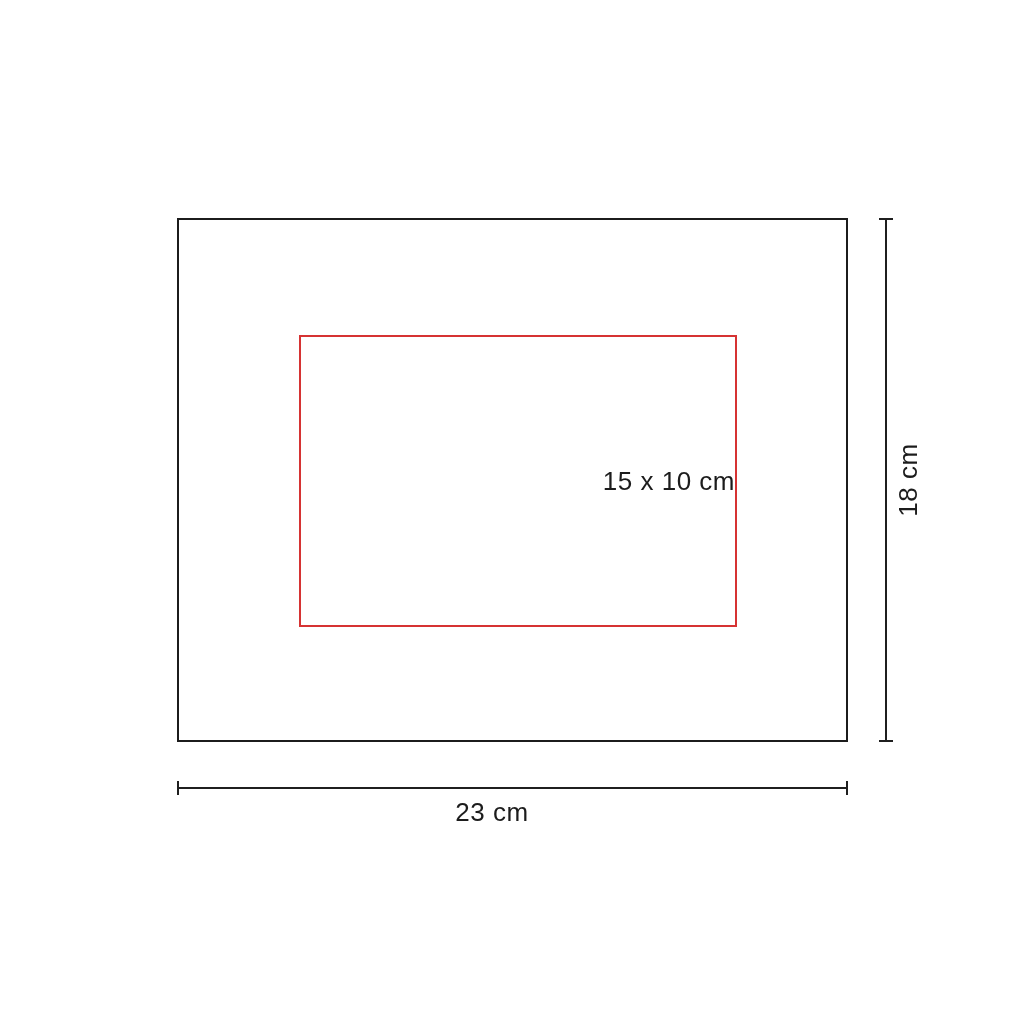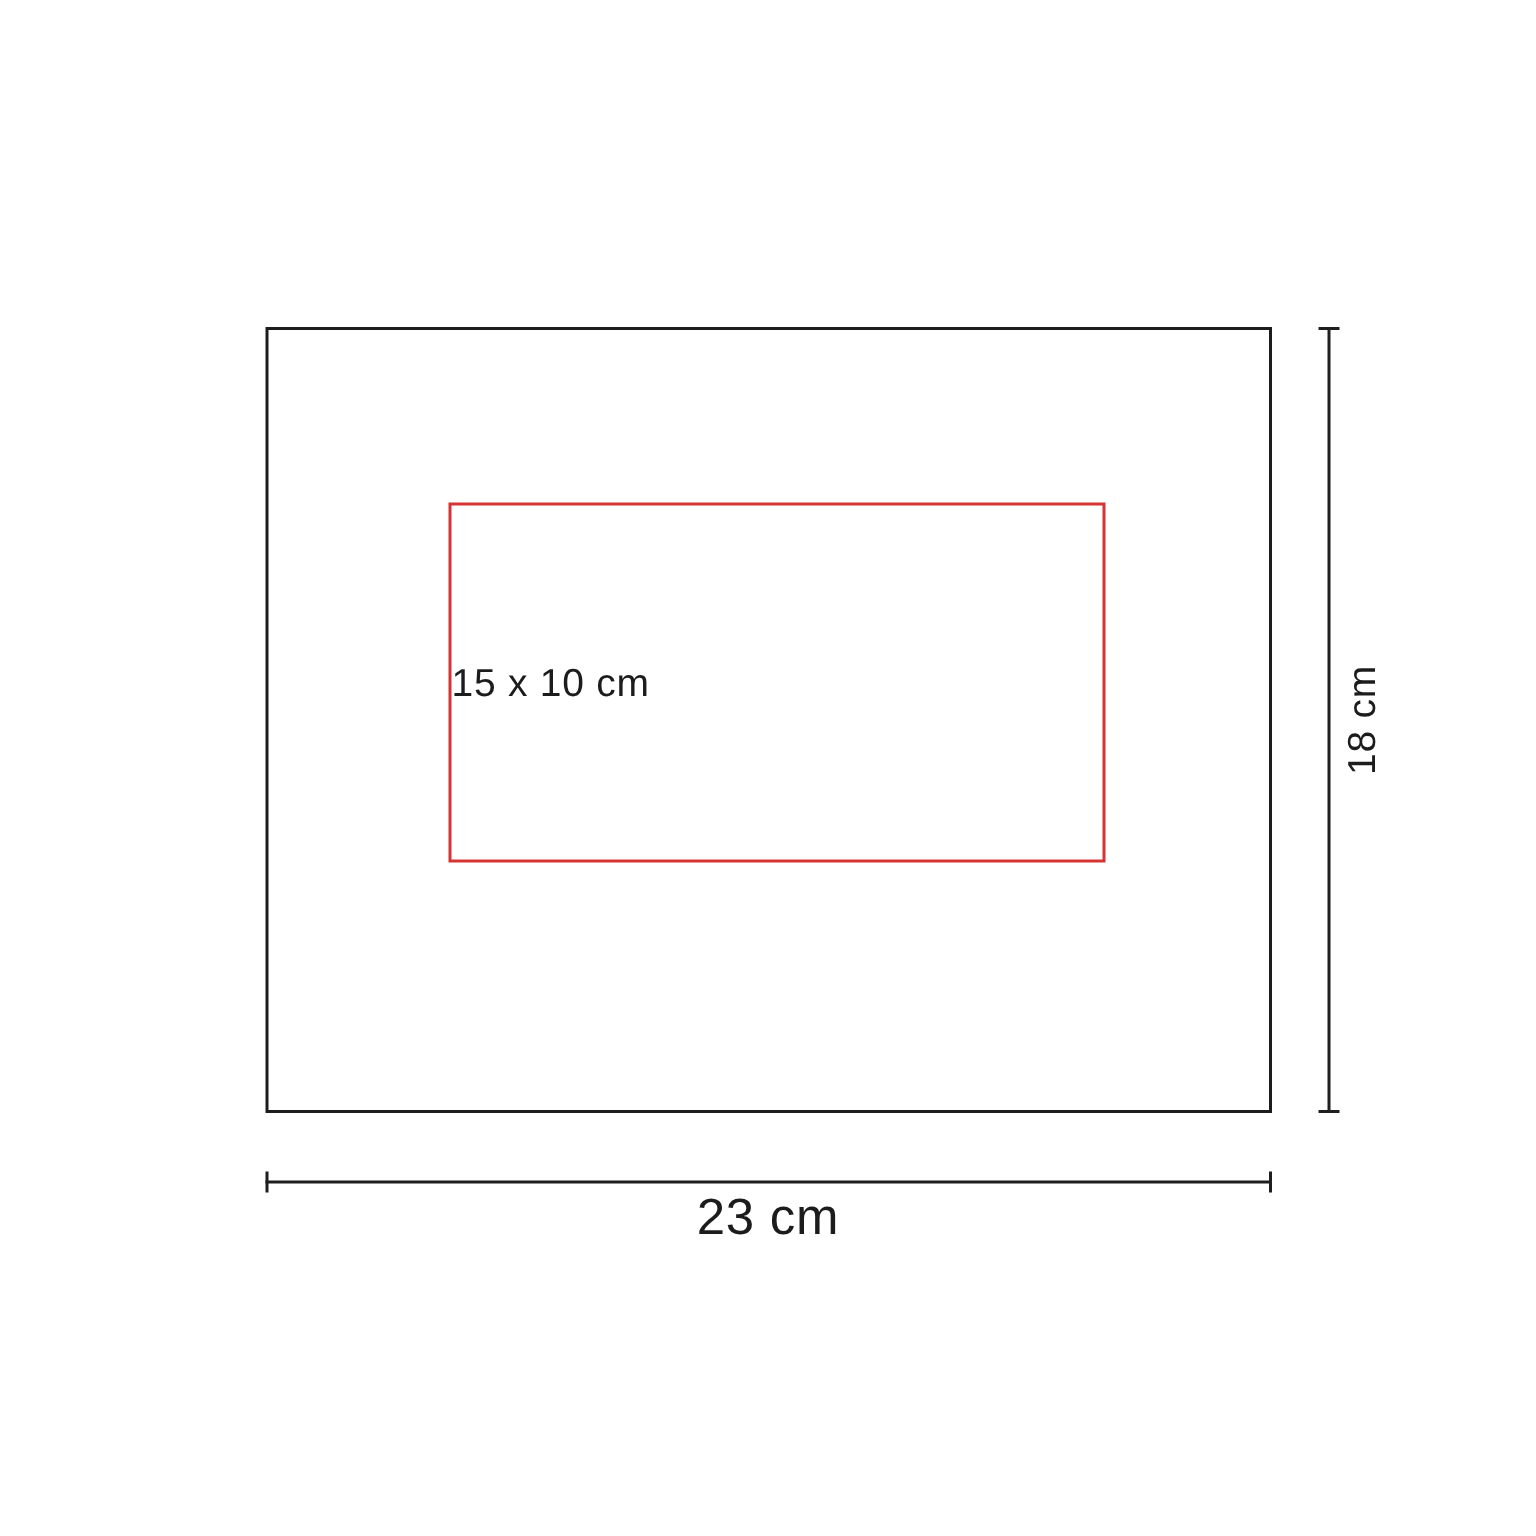--- a/index.html
+++ b/index.html
@@ -28,26 +28,26 @@
     box-sizing: border-box;
     background: #ffffff;
   }
 
   
   .print-area {
     position: absolute;
     left: 299px;
     top: 335px;
     width: 438px;
-    height: 240px;
+    height: 292px;
     border: 2px solid #d63333;
     box-sizing: border-box;
     display: flex;
     align-items: center;
-    justify-content: flex-start;
+    justify-content: flex-end;
   }
   .print-area-label {
     font-size: 26px;
     letter-spacing: 0.5px;
     color: #1c1c1c;
     white-space: nowrap;
   }
 
   
   .dim-line-vertical {
@@ -91,24 +91,24 @@
     position: absolute;
     left: 908px;
     top: 480px;
     transform: translate(-50%, -50%) rotate(-90deg);
     font-size: 26px;
     letter-spacing: 0.5px;
     white-space: nowrap;
   }
   .width-label {
     position: absolute;
-    left: 512px;
+    left: 492px;
     top: 812px;
     transform: translate(-50%, -50%);
-    font-size: 34px;
+    font-size: 26px;
     letter-spacing: 0.5px;
     white-space: nowrap;
   }
 </style>
 </head>
 <body>
 
 <div class="canvas">
 
   <div class="outer-rect"></div>

